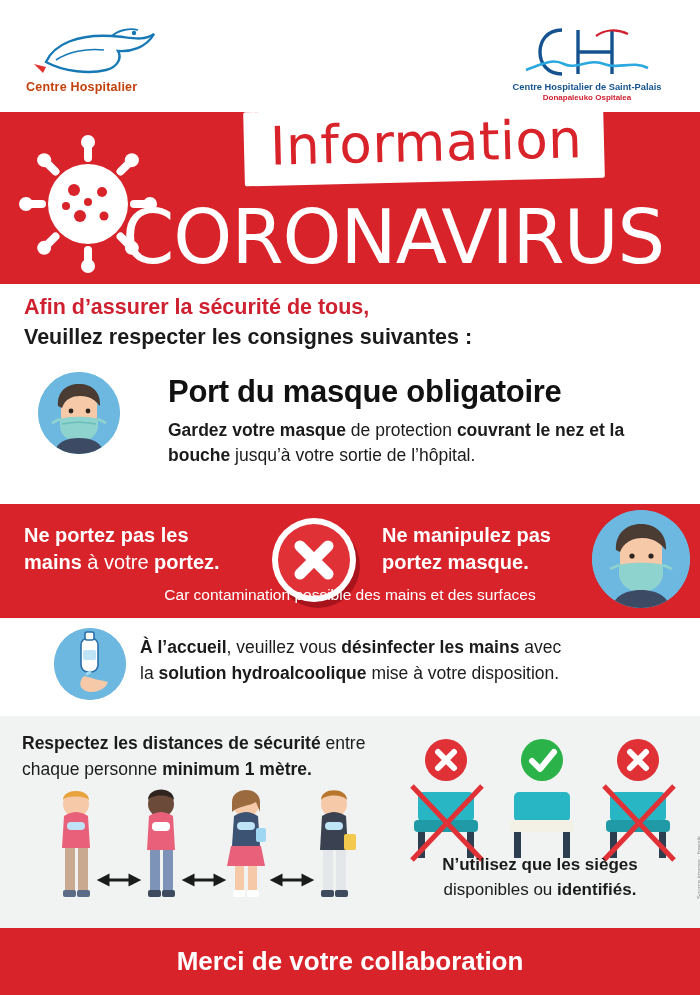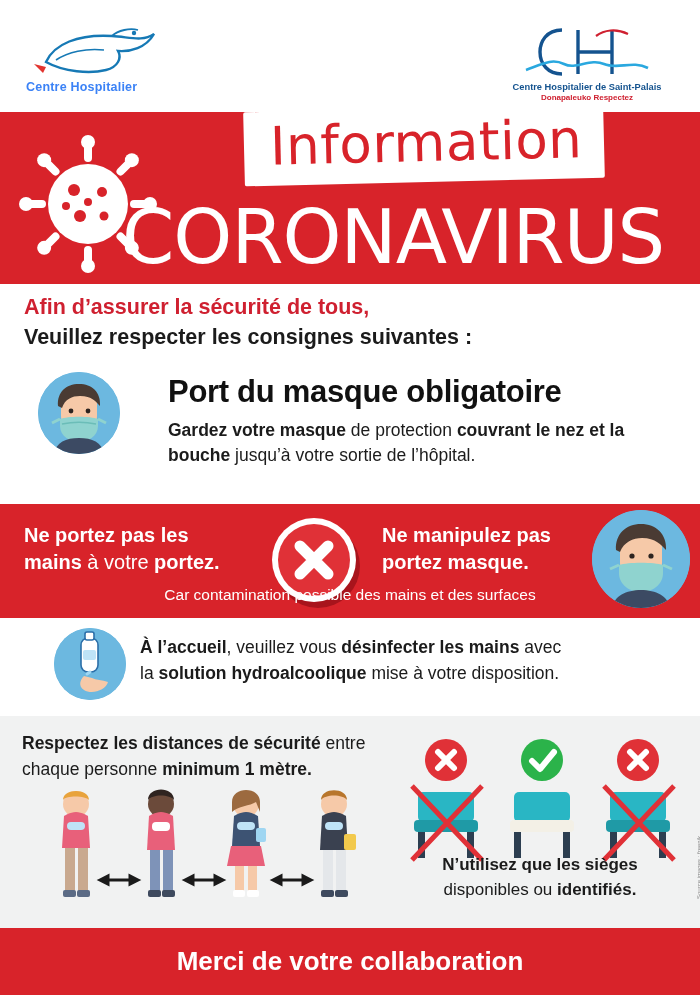--- a/index.html
+++ b/index.html
@@ -16,21 +16,21 @@
   }
 
   
   .logos {
     position: absolute; top: 0; left: 0; width: 700px; height: 112px;
     background: #fff;
   }
   .logo-left { position: absolute; left: 26px; top: 26px; width: 200px; text-align: left; }
   .logo-left .mark { display:block; }
   .logo-left .txt {
-    color: #3b82f6; font-size: 12.5px; font-weight: 700; line-height: 14px;
+    color: #c2410c; font-size: 12.5px; font-weight: 700; line-height: 14px;
     margin-top: 2px; letter-spacing: .2px;
   }
   .logo-right { position: absolute; right: 18px; top: 24px; width: 190px; text-align: center; }
   .logo-right .txt1 { color:#14538f; font-size: 9.3px; font-weight: 700; line-height: 11px; margin-top:2px;}
   .logo-right .txt2 { color:#cf2030; font-size: 8px; font-weight: 700; line-height: 10px;}
 
   
   .banner {
     position: absolute; top: 112px; left: 0; width: 700px; height: 172px;
     background: #d8232a; overflow: hidden;
@@ -178,21 +178,21 @@
     <div class="logo-right">
       <svg width="150" height="56" viewBox="0 0 150 56" style="display:block;margin:0 auto;">
         <path d="M50 6 C34 6, 28 18, 28 28 C28 40, 36 50, 50 50" fill="none" stroke="#14538f" stroke-width="3.4"></path>
         <path d="M66 6 L66 50" fill="none" stroke="#14538f" stroke-width="3.4"></path>
         <path d="M100 6 L100 50" fill="none" stroke="#14538f" stroke-width="3.4"></path>
         <path d="M66 28 L100 28" fill="none" stroke="#14538f" stroke-width="3.4"></path>
         <path d="M14 46 C30 40, 40 34, 52 40 C64 46, 78 34, 92 40 C106 46, 120 36, 136 44" fill="none" stroke="#2aa8df" stroke-width="2.6"></path>
         <path d="M84 12 C92 6, 104 4, 116 10" fill="none" stroke="#cf2030" stroke-width="2.2"></path>
       </svg>
       <div class="txt1">Centre Hospitalier de Saint-Palais</div>
-      <div class="txt2">Donapaleuko Respectez</div>
+      <div class="txt2">Donapaleuko Ospitalea</div>
     </div>
   </div>
 
   <div class="banner">
     <svg class="virus" viewBox="0 0 140 140">
       <g fill="#ffffff">
         <circle cx="70" cy="70" r="40"></circle>
         <g>
           <rect x="66" y="6" width="8" height="22" rx="4"></rect>
             <circle cx="70" cy="8" r="7"></circle>

